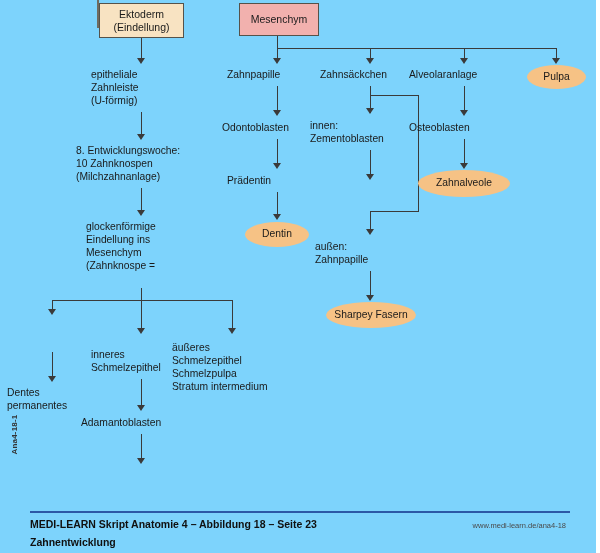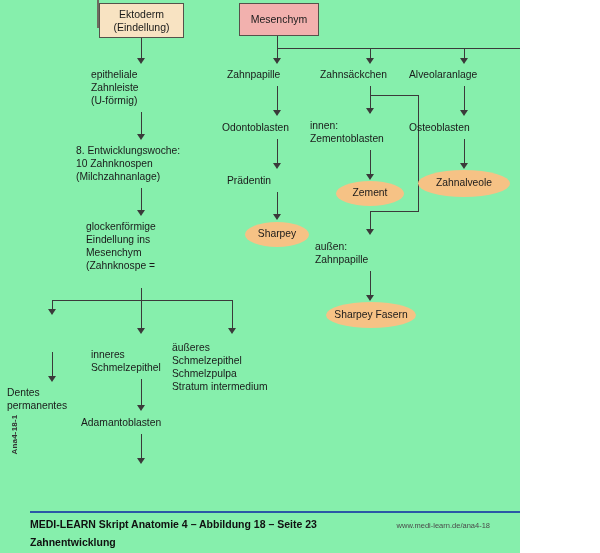--- a/index.html
+++ b/index.html
@@ -5,23 +5,23 @@
   html, body {
     margin: 0;
     padding: 0;
     background: #ffffff;
   }
   body {
     font-family: "Liberation Sans", sans-serif;
   }
   #page {
     position: relative;
-    width: 520px;
+    width: 596px;
     height: 553px;
-    background: #86efac;
+    background: #7dd3fc;
     overflow: hidden;
   }
   
   .frame-line-right {
     position: absolute;
     left: 597px;
     top: 0px;
     width: 1.5px;
     height: 506px;
     background: #6f6b60;
@@ -251,43 +251,40 @@
     <span class="l">Odontoblasten</span>
   </div>
   <div class="vline" style="left:277px; top:139px; height:28px;"></div>
   <div class="ahead" style="left:273.4px; top:163px;"></div>
   <div class="tnode" style="left:227px; top:174px; width:100px;">
     <span class="l">Prädentin</span>
   </div>
   <div class="vline" style="left:277px; top:192px; height:26px;"></div>
   <div class="ahead" style="left:273.4px; top:214px;"></div>
   <div class="ell" style="left:245px; top:222px; width:64px; height:25px;">
-    <span class="l">Sharpey</span>
+    <span class="l">Dentin</span>
   </div>
 
   <div class="tnode" style="left:320px; top:68px; width:100px;">
     <span class="l">Zahnsäckchen</span>
   </div>
 
   <div class="vline" style="left:370px; top:86px; height:10px;"></div>
   <div class="hline" style="left:370px; top:95px; width:49px;"></div>
   <div class="vline" style="left:418px; top:95px; height:117px;"></div>
   <div class="hline" style="left:370px; top:211px; width:49px;"></div>
   <div class="vline" style="left:370px; top:95px; height:18px;"></div>
   <div class="ahead" style="left:366.4px; top:108px;"></div>
 
   <div class="tnode" style="left:310px; top:119px; width:120px;">
     <span class="l">innen:</span>
     <span class="l">Zementoblasten</span>
   </div>
   <div class="vline" style="left:370px; top:150px; height:28px;"></div>
   <div class="ahead" style="left:366.4px; top:174px;"></div>
-  <div class="ell" style="left:336px; top:181px; width:68px; height:25px;">
-    <span class="l">Zement</span>
-  </div>
 
   <div class="vline" style="left:370px; top:211px; height:22px;"></div>
   <div class="ahead" style="left:366.4px; top:229px;"></div>
   <div class="tnode" style="left:315px; top:240px; width:110px;">
     <span class="l">außen:</span>
     <span class="l">Zahnpapille</span>
   </div>
   <div class="vline" style="left:370px; top:271px; height:28px;"></div>
   <div class="ahead" style="left:366.4px; top:295px;"></div>
   <div class="ell" style="left:326px; top:302px; width:90px; height:26px;">

